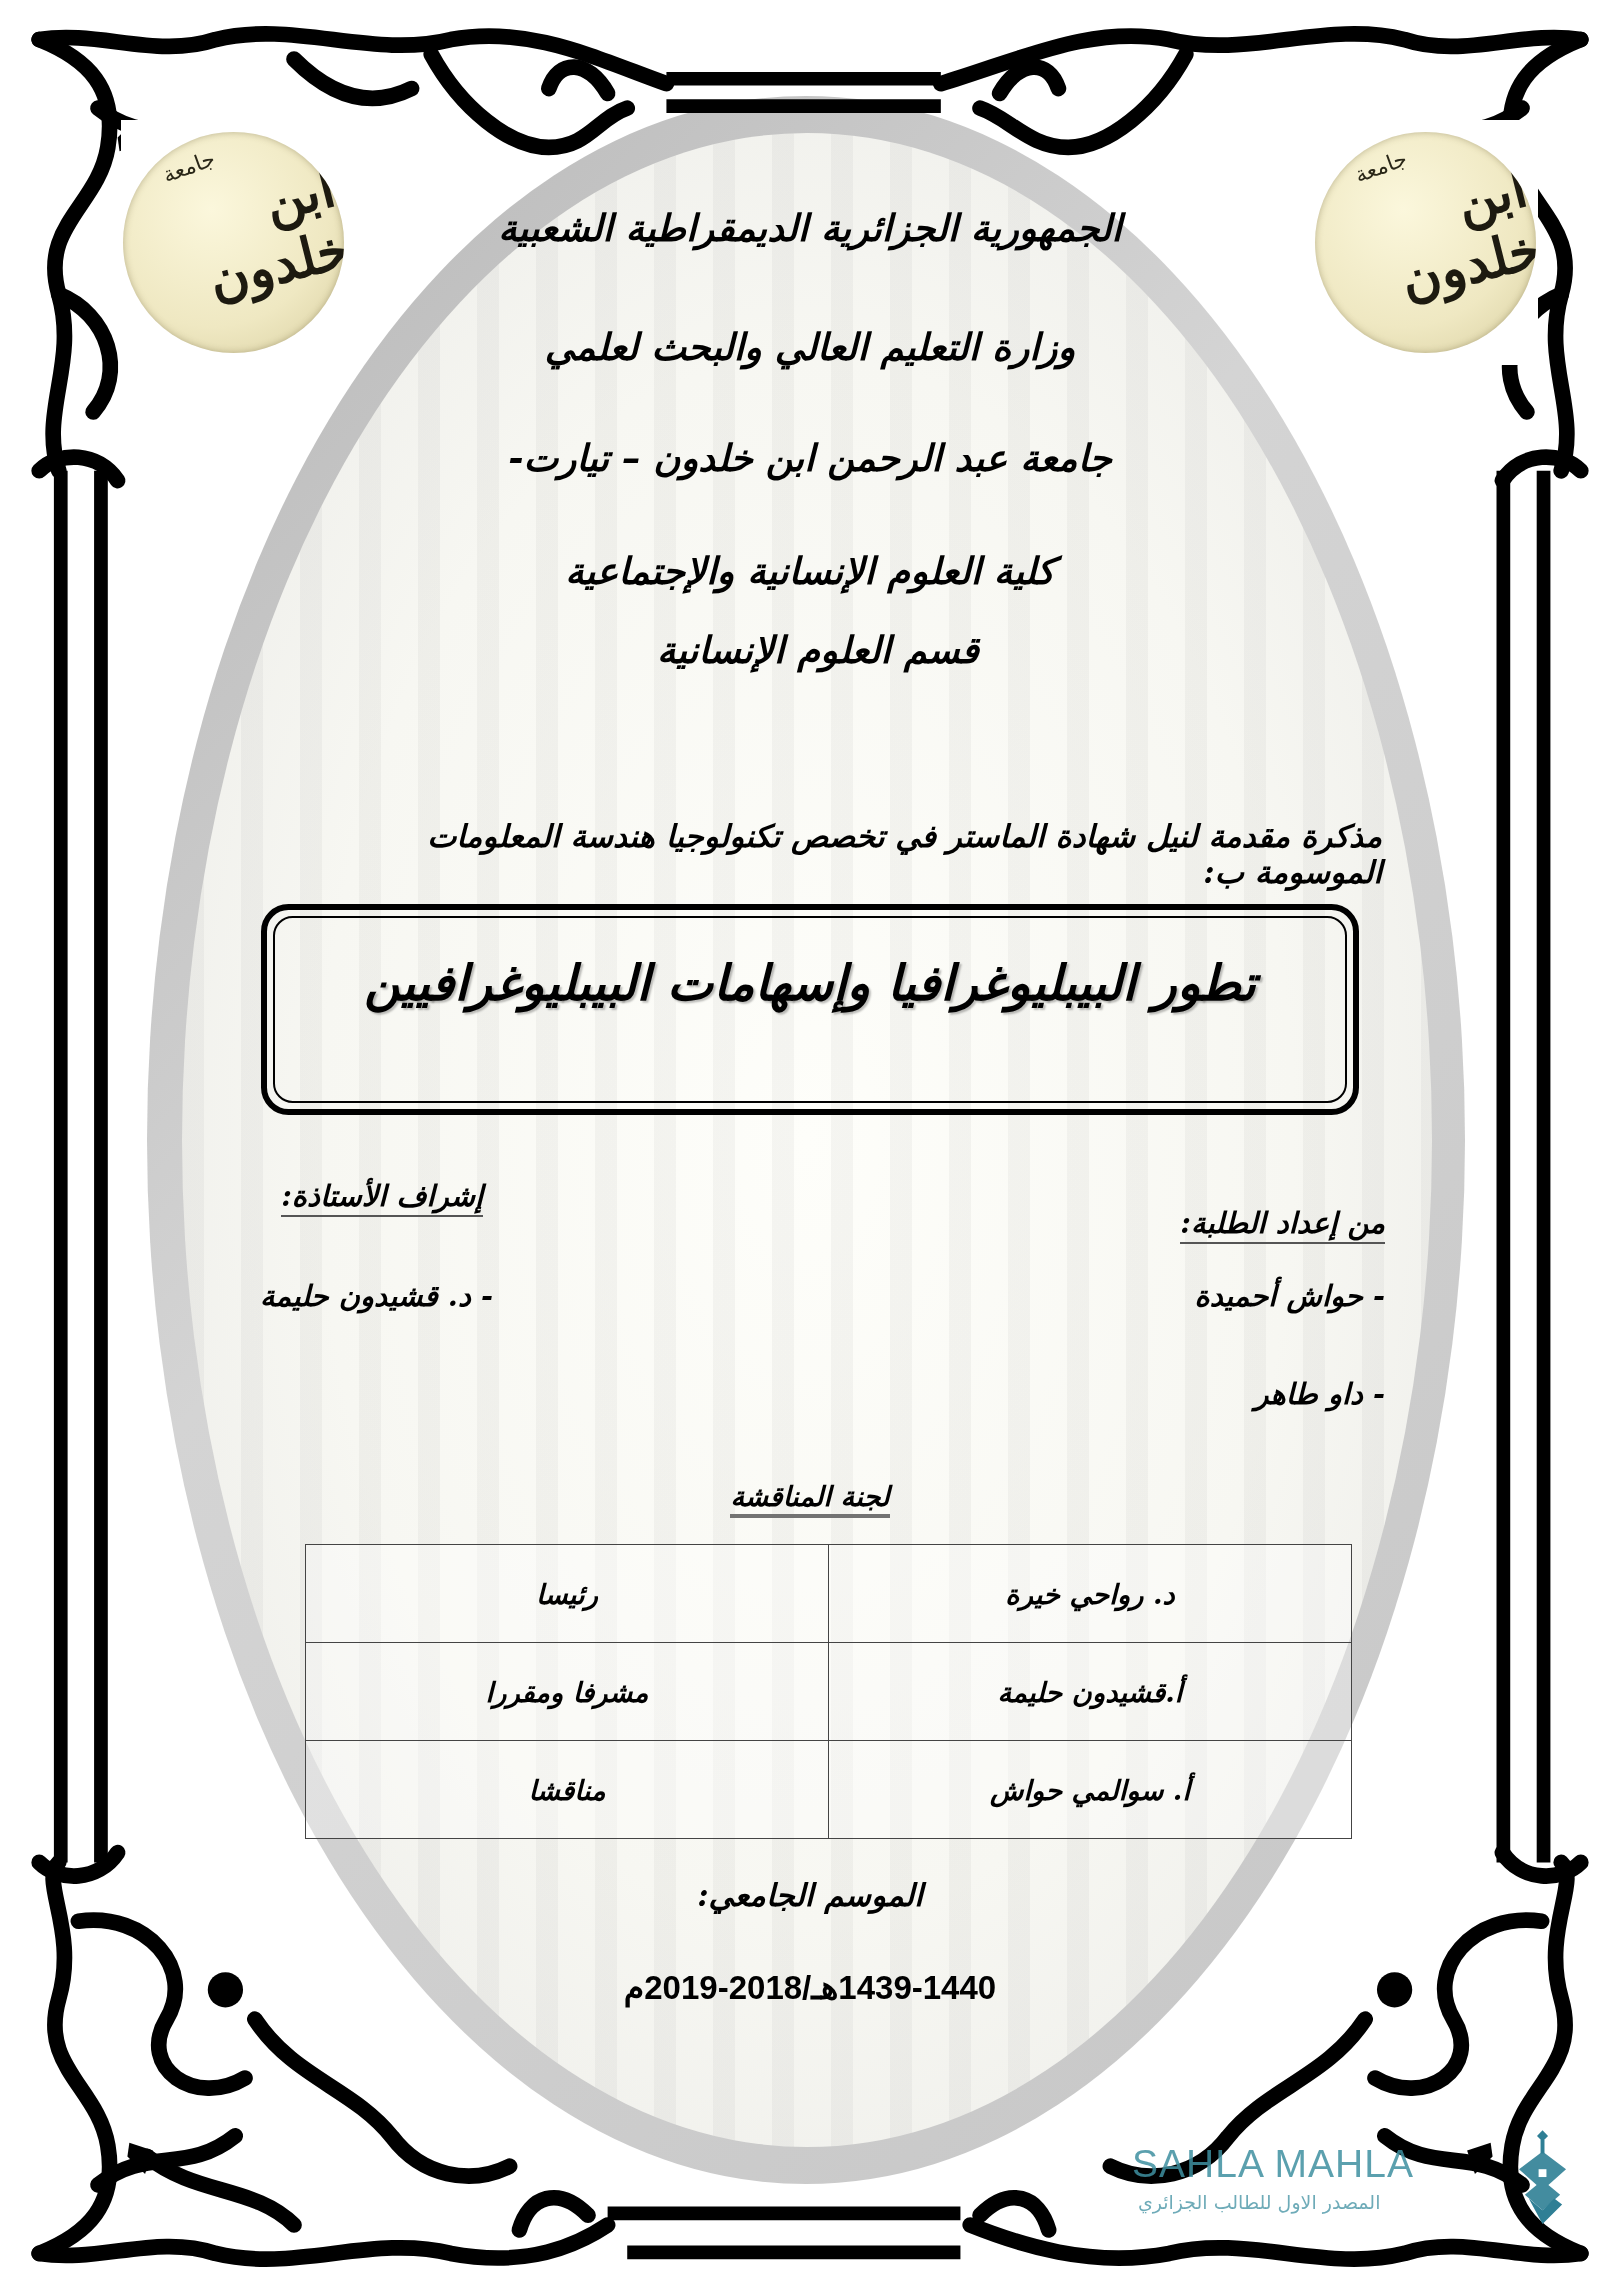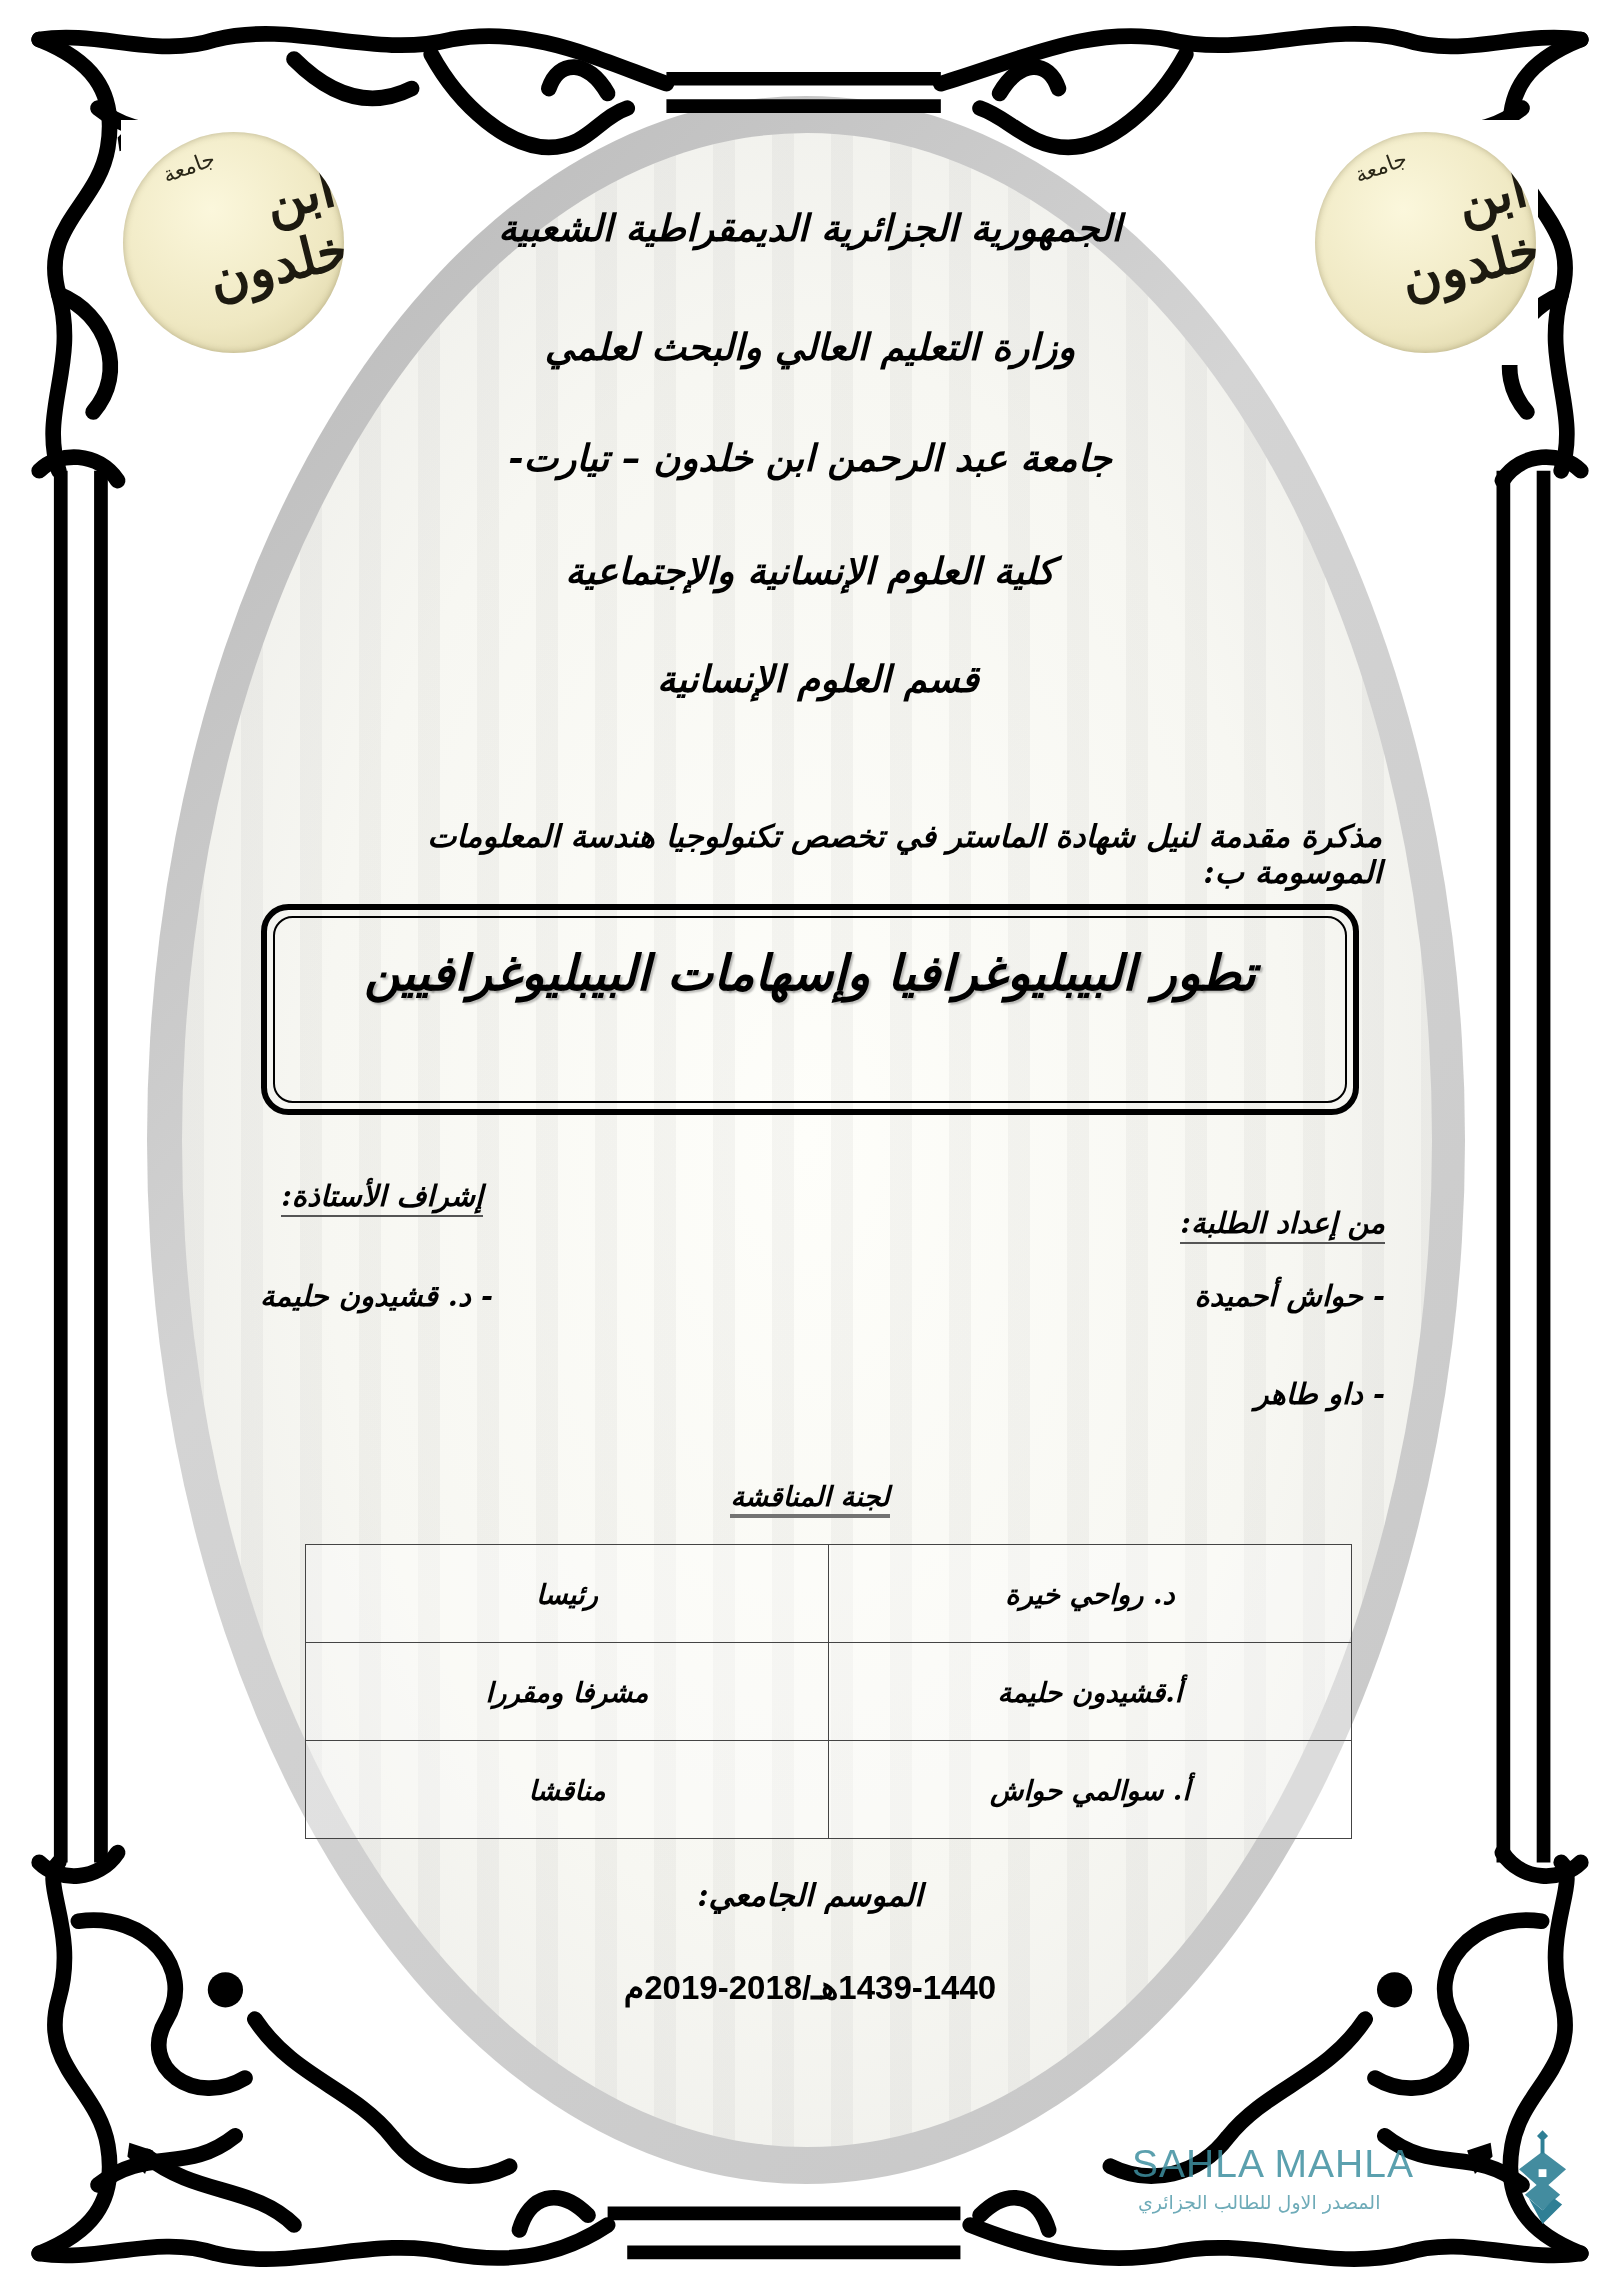--- a/index.html
+++ b/index.html
@@ -53,31 +53,31 @@
     
     .line {
       position: absolute; left: 0; width: 1620px; text-align: center;
       font-family: "DejaVu Serif", serif; font-weight: bold; font-style: italic;
       color: #000;
     }
     .l-republic { top: 206px; font-size: 37px; }
     .l-ministry { top: 325px; font-size: 37px; }
     .l-university { top: 436px; font-size: 37px; }
     .l-faculty { top: 549px; font-size: 37px; }
-    .l-department { top: 657px; font-size: 37px; padding-left: 16px; }
+    .l-department { top: 628px; font-size: 37px; padding-left: 16px; }
     .l-intro { top: 818px; font-size: 31px; left: 353px; width: 1029px; text-align: right; }
 
     .title-box {
       position: absolute; left: 261px; top: 904px; width: 1098px; height: 211px;
       border: 6.9px solid #000; border-radius: 27.4px; padding: 5.9px;
     }
     .title-box-inner {
       width: 100%; height: 100%; border: 2.9px solid #000; border-radius: 19.6px;
       display: flex; align-items: flex-start; justify-content: center;
-      padding-top: 24px;
+      padding-top: 34px;
     }
     .title-text {
       font-family: "DejaVu Serif", serif; font-weight: bold; font-style: italic;
       font-size: 49px; line-height: 63px; text-align: center; color: #000;
       text-shadow: 2px 2px 2px rgba(0,0,0,0.25);
     }
 
     .label-u {
       position: absolute; font-family: "DejaVu Serif", serif; font-weight: bold; font-style: italic;
       font-size: 29px; border-bottom: 2px solid #555; padding-bottom: 2px; color: #000;

